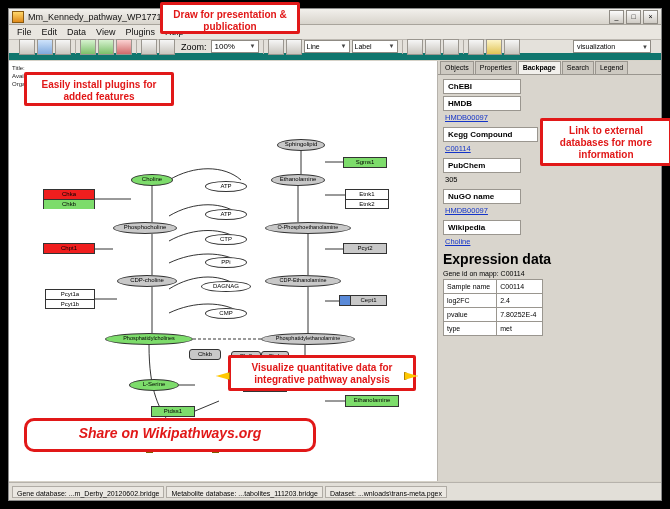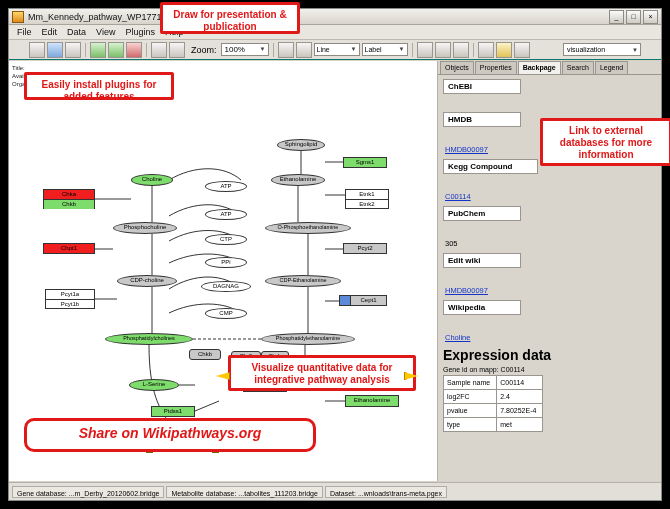--- a/index.html
+++ b/index.html
@@ -70,24 +70,24 @@
   }
   .menu-item {
     font-size: 9px;
     padding: 1px 5px;
     color: #111;
   }
   
   .toolbar {
     height: 20px;
     background: #e4e1db;
-    border-bottom: 1px solid #0f766e;
+    border-bottom: 7px solid #0f766e;
     display: flex;
     align-items: center;
-    padding: 0 20px;
+    padding: 0 10px;
     box-sizing: border-box;
     gap: 2px;
   }
   .tool {
     width: 14px; height: 14px;
     border: 1px solid #9a968f;
     background: linear-gradient(#fdfdfd, #dedad3);
     display: inline-block;
   }
   .tool.blue { background: linear-gradient(#cfe3fb, #7fa9dd); }
@@ -212,21 +212,21 @@
     padding: 4px 5px;
     box-sizing: border-box;
     overflow: hidden;
   }
   .sec-header {
     background: #ffffff;
     border: 1px solid #9a968f;
     font-size: 8px;
     font-weight: bold;
     padding: 2px 4px;
-    margin-bottom: 18px;
+    margin-bottom: 2px;
     width: 78px;
     box-sizing: border-box;
   }
   .sec-link {
     color: #1434c8;
     text-decoration: underline;
     font-size: 7.5px;
     margin: 0 0 5px 2px;
     display: block;
   }
@@ -501,21 +501,21 @@
 
         <div class="sec-header">HMDB</div>
         <a class="sec-link" href="#">HMDB00097</a>
 
         <div class="sec-header" style="width:95px;">Kegg Compound</div>
         <a class="sec-link" href="#">C00114</a>
 
         <div class="sec-header">PubChem</div>
         <span class="sec-text">305</span>
 
-        <div class="sec-header">Edit wiki</div>
+        <div class="sec-header">NuGO name</div>
         <a class="sec-link" href="#">HMDB00097</a>
 
         <div class="sec-header">Wikipedia</div>
         <a class="sec-link" href="#">Choline</a>
 
         <div class="expr-title">Expression data</div>
         <div class="gene-id">Gene id on mapp: C00114</div>
         <table class="exprtab">
           <tbody>
               <tr>
@@ -541,19 +541,19 @@
   </div>
 
   <div class="statusbar">
     <div class="status-cell">Gene database: ...m_Derby_20120602.bridge</div>
     <div class="status-cell">Metabolite database: ...tabolites_111203.bridge</div>
     <div class="status-cell">Dataset: ...wnloads\trans-meta.pgex</div>
   </div>
 </div>
 
 <div class="callout" style="left:160px;top:2px;width:140px;height:32px;">Draw for presentation &amp; publication</div>
-<div class="callout" style="left:24px;top:72px;width:150px;height:28px;">Easily install plugins for added features</div>
+<div class="callout" style="left:24px;top:72px;width:150px;height:34px;">Easily install plugins for added features</div>
 <div class="callout" style="left:540px;top:118px;width:132px;height:48px;">Link  to external databases  for more information</div>
 <div class="callout" style="left:228px;top:355px;width:188px;height:36px;">Visualize quantitative data  for integrative pathway analysis</div>
 <div class="callout share" style="left:24px;top:418px;width:292px;height:34px;">Share on Wikipathways.org</div>
 
 <div class="arrow" style="left:216px;top:372px;width:12px;height:6px;clip-path:polygon(0 0,0 100%,100% 50%);transform:scaleX(-1);"></div>
 <div class="arrow" style="left:404px;top:372px;width:12px;height:6px;clip-path:polygon(0 0,0 100%,100% 50%);"></div>
 
 </body></html>

